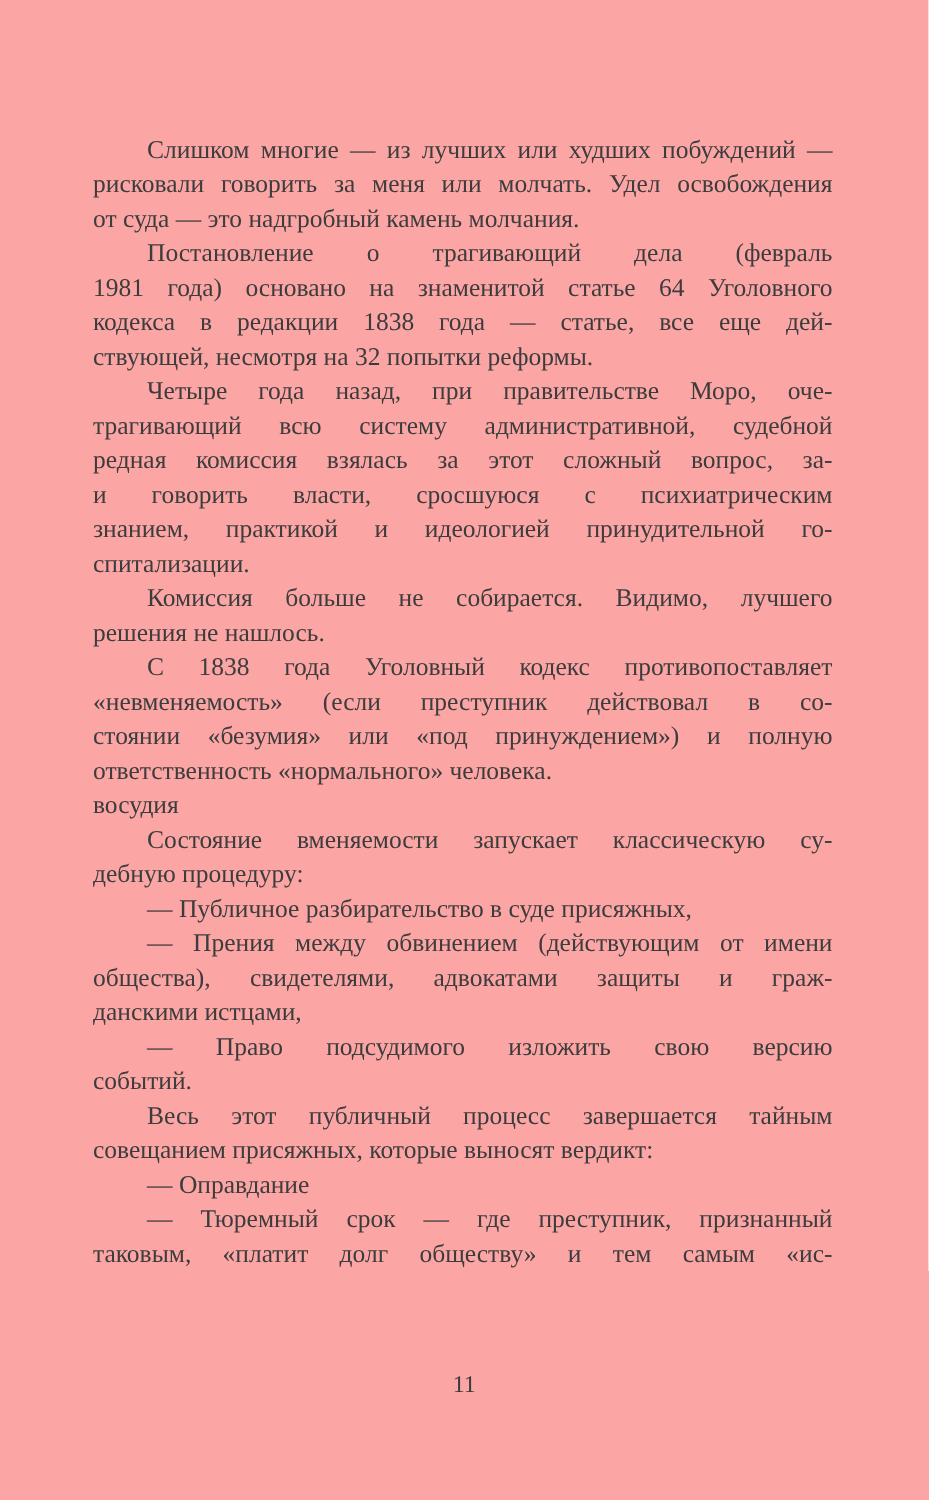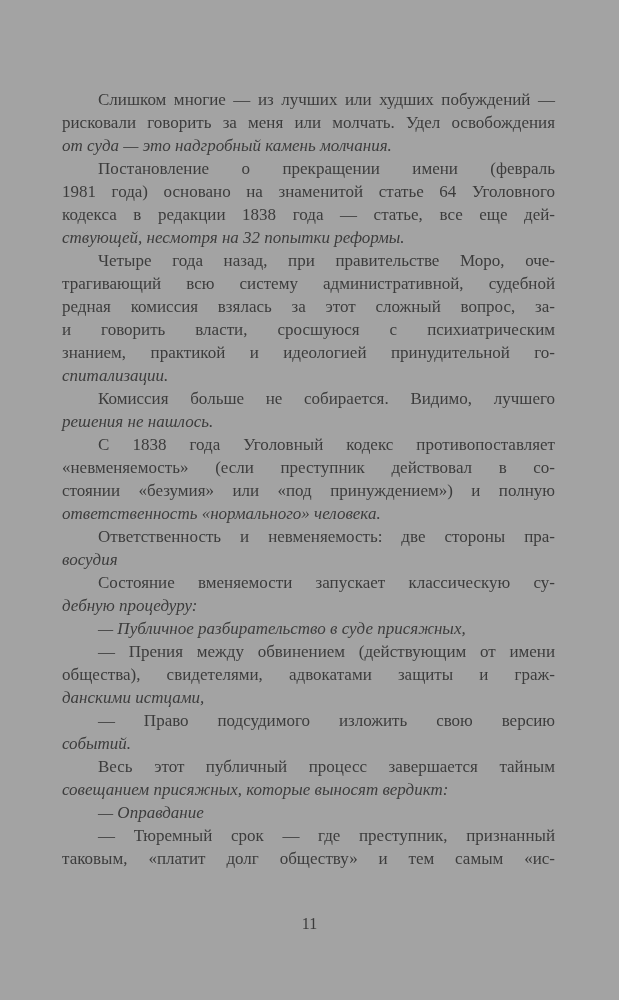--- a/index.html
+++ b/index.html
@@ -4,21 +4,21 @@
 <style>
   html, body {
     margin: 0;
     padding: 0;
     background: #ffffff;
   }
   .page {
     position: relative;
     width: 619px;
     height: 1000px;
-    background: #a3a3a3;
+    background: #fca5a5;
     font-family: "Liberation Serif", "DejaVu Serif", serif;
     color: #3c3c3c;
     overflow: hidden;
   }
   .text-block {
     position: absolute;
     left: 62px;
     top: 88px;
     width: 493px;
   }
@@ -27,58 +27,56 @@
     line-height: 23px;
     text-align: justify;
     text-align-last: justify;
     white-space: normal;
   }
   .line.first {
     text-indent: 36px;
   }
   .line.para-last {
     text-align-last: left;
-    font-style: italic;
   }
   .page-number {
     position: absolute;
     top: 914px;
     left: 0;
     width: 619px;
     text-align: center;
     font-size: 16px;
     line-height: 20px;
     color: #3c3c3c;
   }
 </style>
 </head>
 <body>
 
 <div class="page">
   <div class="text-block" id="text-block">
       <div class="line first">Слишком многие — из лучших или худших побуждений —</div>
       <div class="line">рисковали говорить за меня или молчать. Удел освобождения</div>
       <div class="line para-last">от суда — это надгробный камень молчания.</div>
-      <div class="line first">Постановление о прекращении имени (февраль</div>
+      <div class="line first">Постановление о трагивающий дела (февраль</div>
       <div class="line">1981 года) основано на знаменитой статье 64 Уголовного</div>
       <div class="line">кодекса в редакции 1838 года — статье, все еще дей-</div>
       <div class="line para-last">ствующей, несмотря на 32 попытки реформы.</div>
       <div class="line first">Четыре года назад, при правительстве Моро, оче-</div>
       <div class="line">трагивающий всю систему административной, судебной</div>
       <div class="line">редная комиссия взялась за этот сложный вопрос, за-</div>
       <div class="line">и говорить власти, сросшуюся с психиатрическим</div>
       <div class="line">знанием, практикой и идеологией принудительной го-</div>
       <div class="line para-last">спитализации.</div>
       <div class="line first">Комиссия больше не собирается. Видимо, лучшего</div>
       <div class="line para-last">решения не нашлось.</div>
       <div class="line first">С 1838 года Уголовный кодекс противопоставляет</div>
       <div class="line">«невменяемость» (если преступник действовал в со-</div>
       <div class="line">стоянии «безумия» или «под принуждением») и полную</div>
       <div class="line para-last">ответственность «нормального» человека.</div>
-      <div class="line first">Ответственность и невменяемость: две стороны пра-</div>
       <div class="line para-last">восудия</div>
       <div class="line first">Состояние вменяемости запускает классическую су-</div>
       <div class="line para-last">дебную процедуру:</div>
       <div class="line first para-last">— Публичное разбирательство в суде присяжных,</div>
       <div class="line first">— Прения между обвинением (действующим от имени</div>
       <div class="line">общества), свидетелями, адвокатами защиты и граж-</div>
       <div class="line para-last">данскими истцами,</div>
       <div class="line first">— Право подсудимого изложить свою версию</div>
       <div class="line para-last">событий.</div>
       <div class="line first">Весь этот публичный процесс завершается тайным</div>

